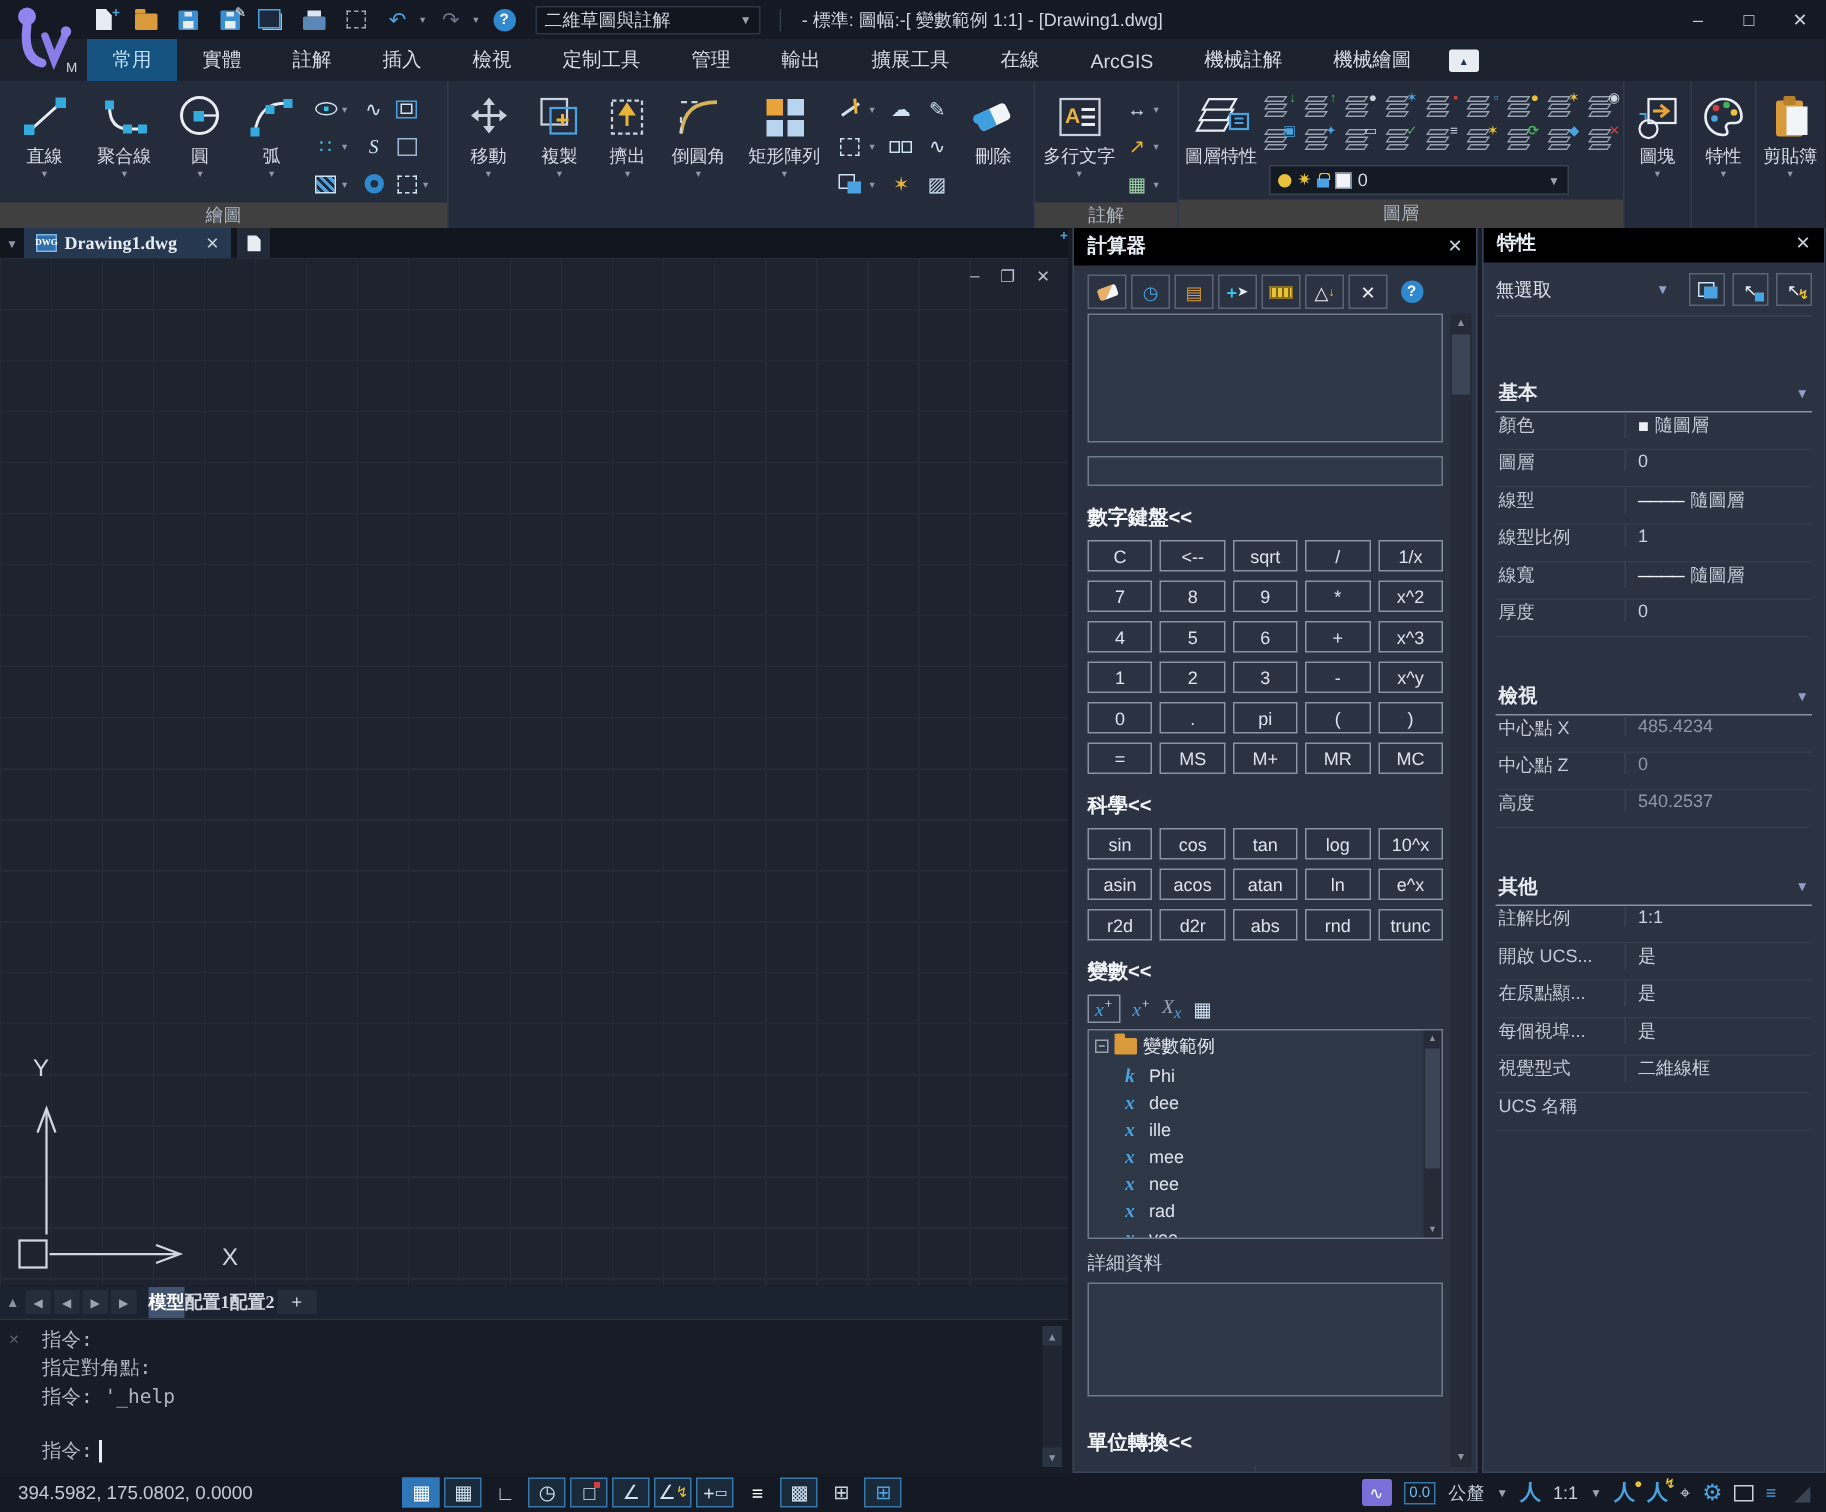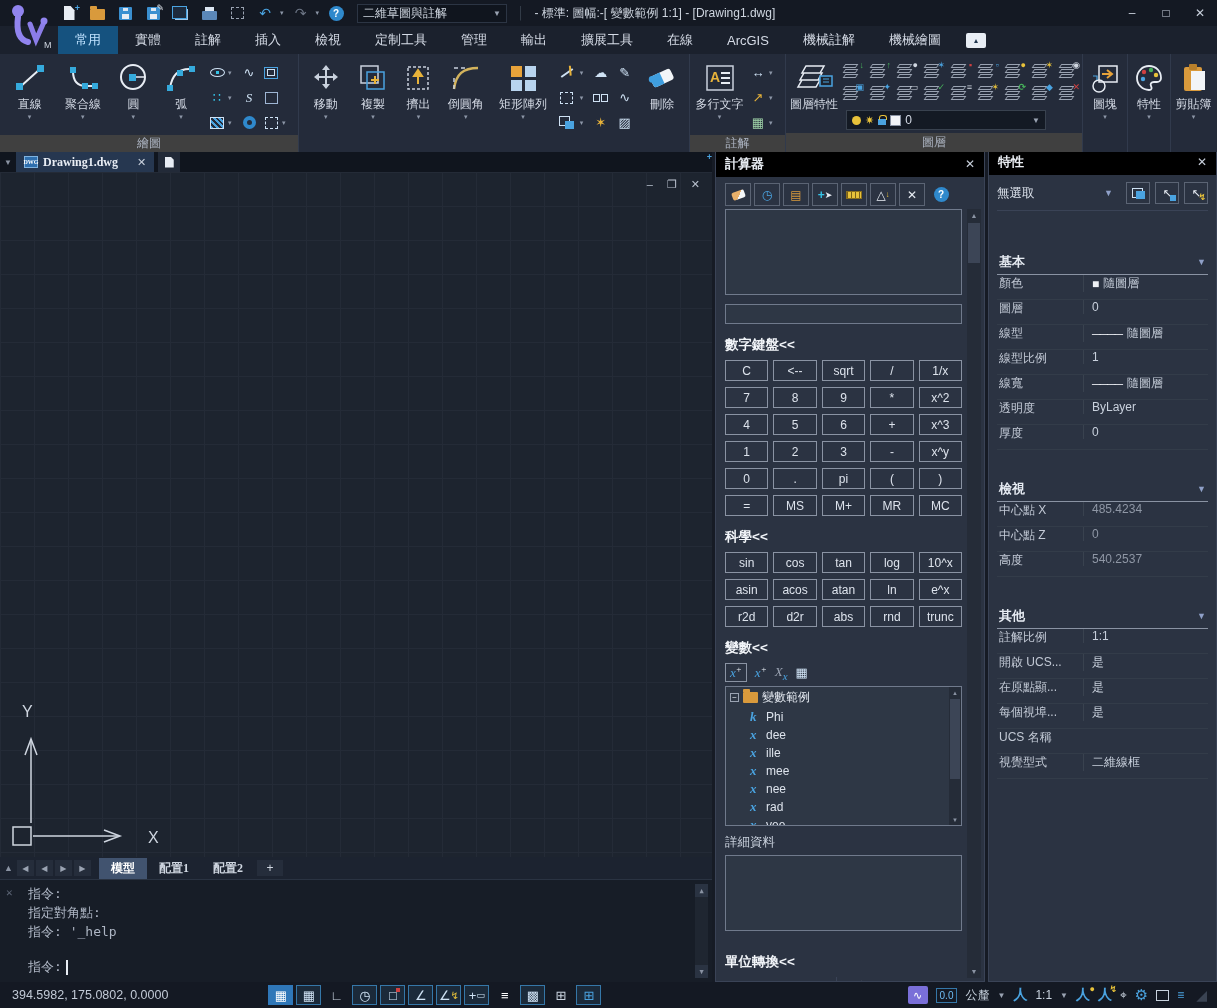--- a/index.html
+++ b/index.html
@@ -94,21 +94,21 @@
   
   .canvas { position:absolute; left:0; top:172px; width:712px; height:685px; background:#1d242f;
     background-image:repeating-linear-gradient(to right,#242b37 0 1px,transparent 1px 34px),repeating-linear-gradient(to bottom,#242b37 0 1px,transparent 1px 34px); z-index:5; }
   .cwinctl { position:absolute; right:12px; top:6px; display:flex; gap:14px; color:#b9c1ce; font-size:11px; }
   .ucs { position:absolute; left:6px; bottom:4px; }
 
   
   .layoutbar { position:absolute; left:0; top:857px; width:712px; height:22px; background:#1c2330; display:flex; align-items:center; gap:2px; padding-left:4px; z-index:10; }
   .lb-exp { color:#8a93a3; font-size:9px; margin-right:2px; }
   .navb { width:17px; height:16px; background:#252d3b; color:#9aa3b2; font-size:8px; display:flex; align-items:center; justify-content:center; }
-  .ltab { padding:2px 12px; color:#cfd6e0; font-family:"Liberation Serif",serif; font-weight:bold; }
+  .ltab { padding:2px 0; color:#cfd6e0; font-family:"Liberation Serif",serif; font-weight:bold; }
   .ltab.active { background:#41536f; color:#fff; }
   .lplus { width:26px; height:16px; background:#252d3b; color:#cfd6e0; display:flex; align-items:center; justify-content:center; }
 
   
   .cmd { position:absolute; left:0; top:879px; width:712px; height:103px; background:#171d27; border-top:1px solid #2a3342; font-family:"DejaVu Sans Mono","Liberation Mono",monospace; font-size:13px; color:#aeb6c4; z-index:10; }
   .cmd .closex { position:absolute; left:6px; top:6px; color:#5b6474; font-size:11px; }
   .cmd-hist { position:absolute; left:28px; top:4px; line-height:19px; }
   .cmd-input { position:absolute; left:28px; bottom:6px; display:flex; align-items:center; }
   .caret { width:2px; height:15px; background:#e8edf4; margin-left:4px; animation:blink 1s steps(1) infinite; }
   @keyframes blink { 50% { opacity:0; } }
@@ -980,26 +980,20 @@
       </div>
 
       <div class="prow">
         <span class="plab">線寬</span>
         <span class="pval">
           <span class="pre">────</span>
           <span>隨圖層</span>
         </span>
       </div>
 
-      <div class="prow">
-        <span class="plab">透明度</span>
-        <span class="pval">
-          <span>ByLayer</span>
-        </span>
-      </div>
 
       <div class="prow">
         <span class="plab">厚度</span>
         <span class="pval">
           <span>0</span>
         </span>
       </div>
     </div>
 
   <div class="sechead secgap">
@@ -1060,26 +1054,26 @@
       </div>
 
       <div class="prow">
         <span class="plab">每個視埠...</span>
         <span class="pval">
           <span>是</span>
         </span>
       </div>
 
       <div class="prow">
+        <span class="plab">視覺型式</span>
+        <span class="pval">
+          <span>二維線框</span>
+        </span>
+      </div>
+
+      <div class="prow">
         <span class="plab">UCS 名稱</span>
         <span class="pval">
           <span></span>
         </span>
       </div>
-
-      <div class="prow">
-        <span class="plab">視覺型式</span>
-        <span class="pval">
-          <span>二維線框</span>
-        </span>
-      </div>
     </div>
 </div>
 
 </body></html>

